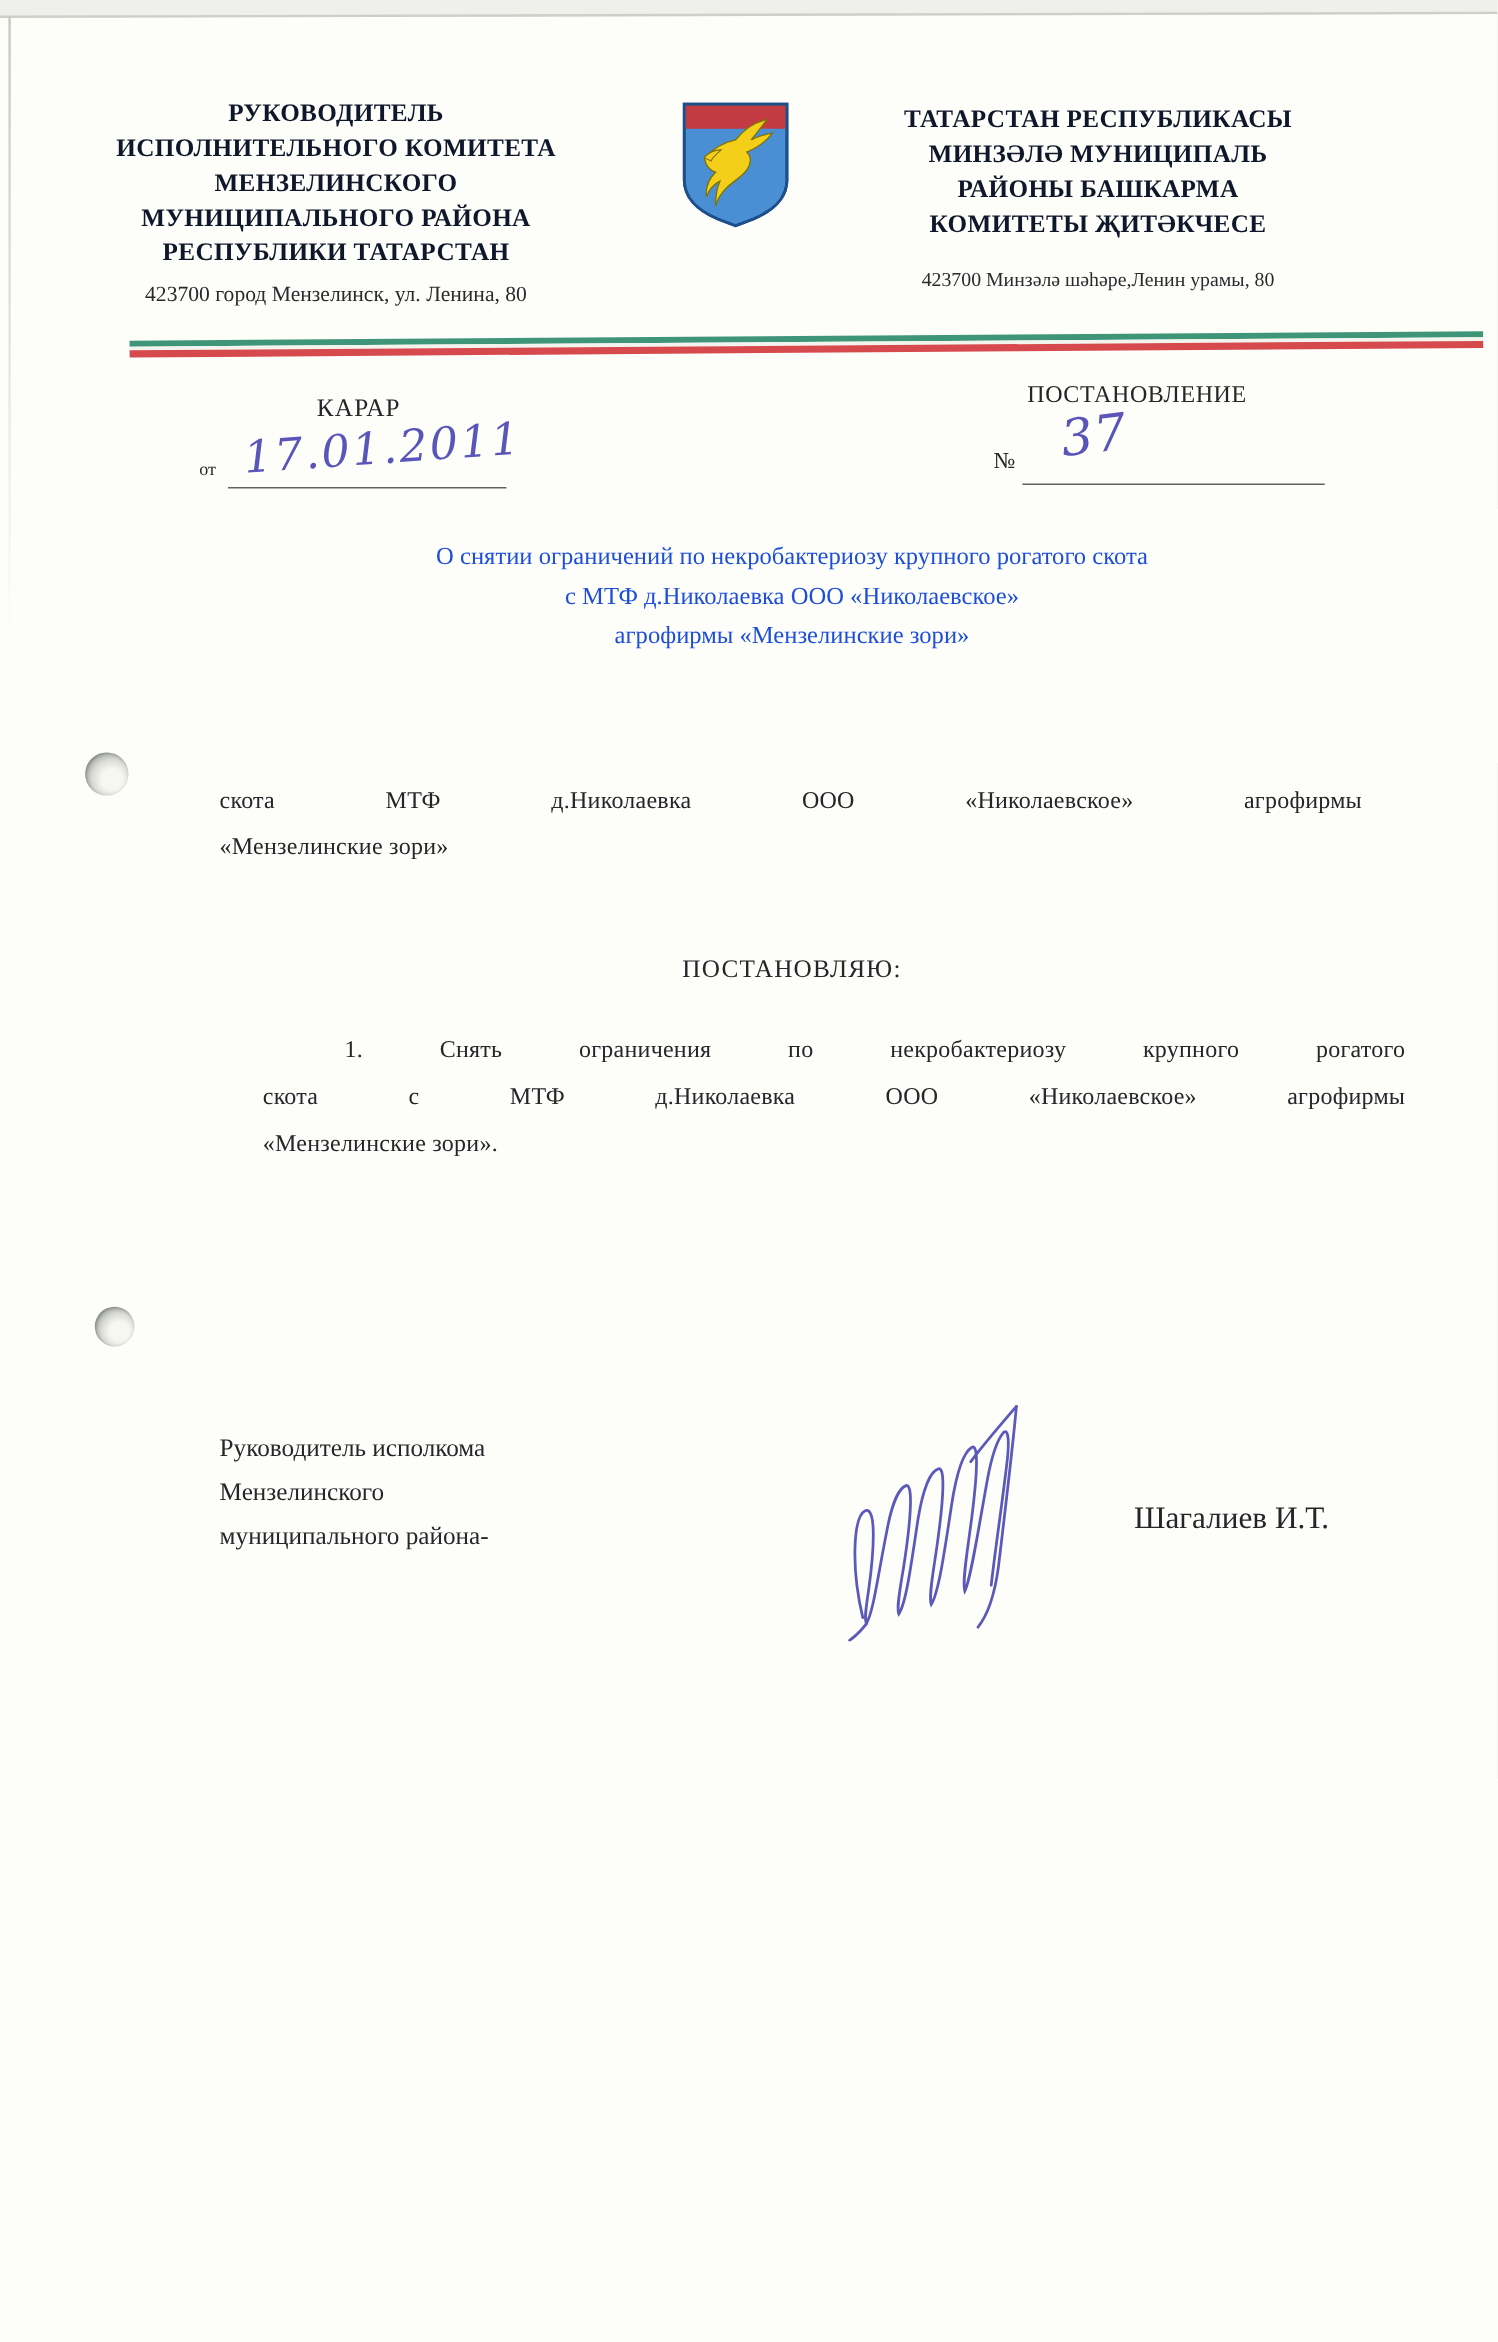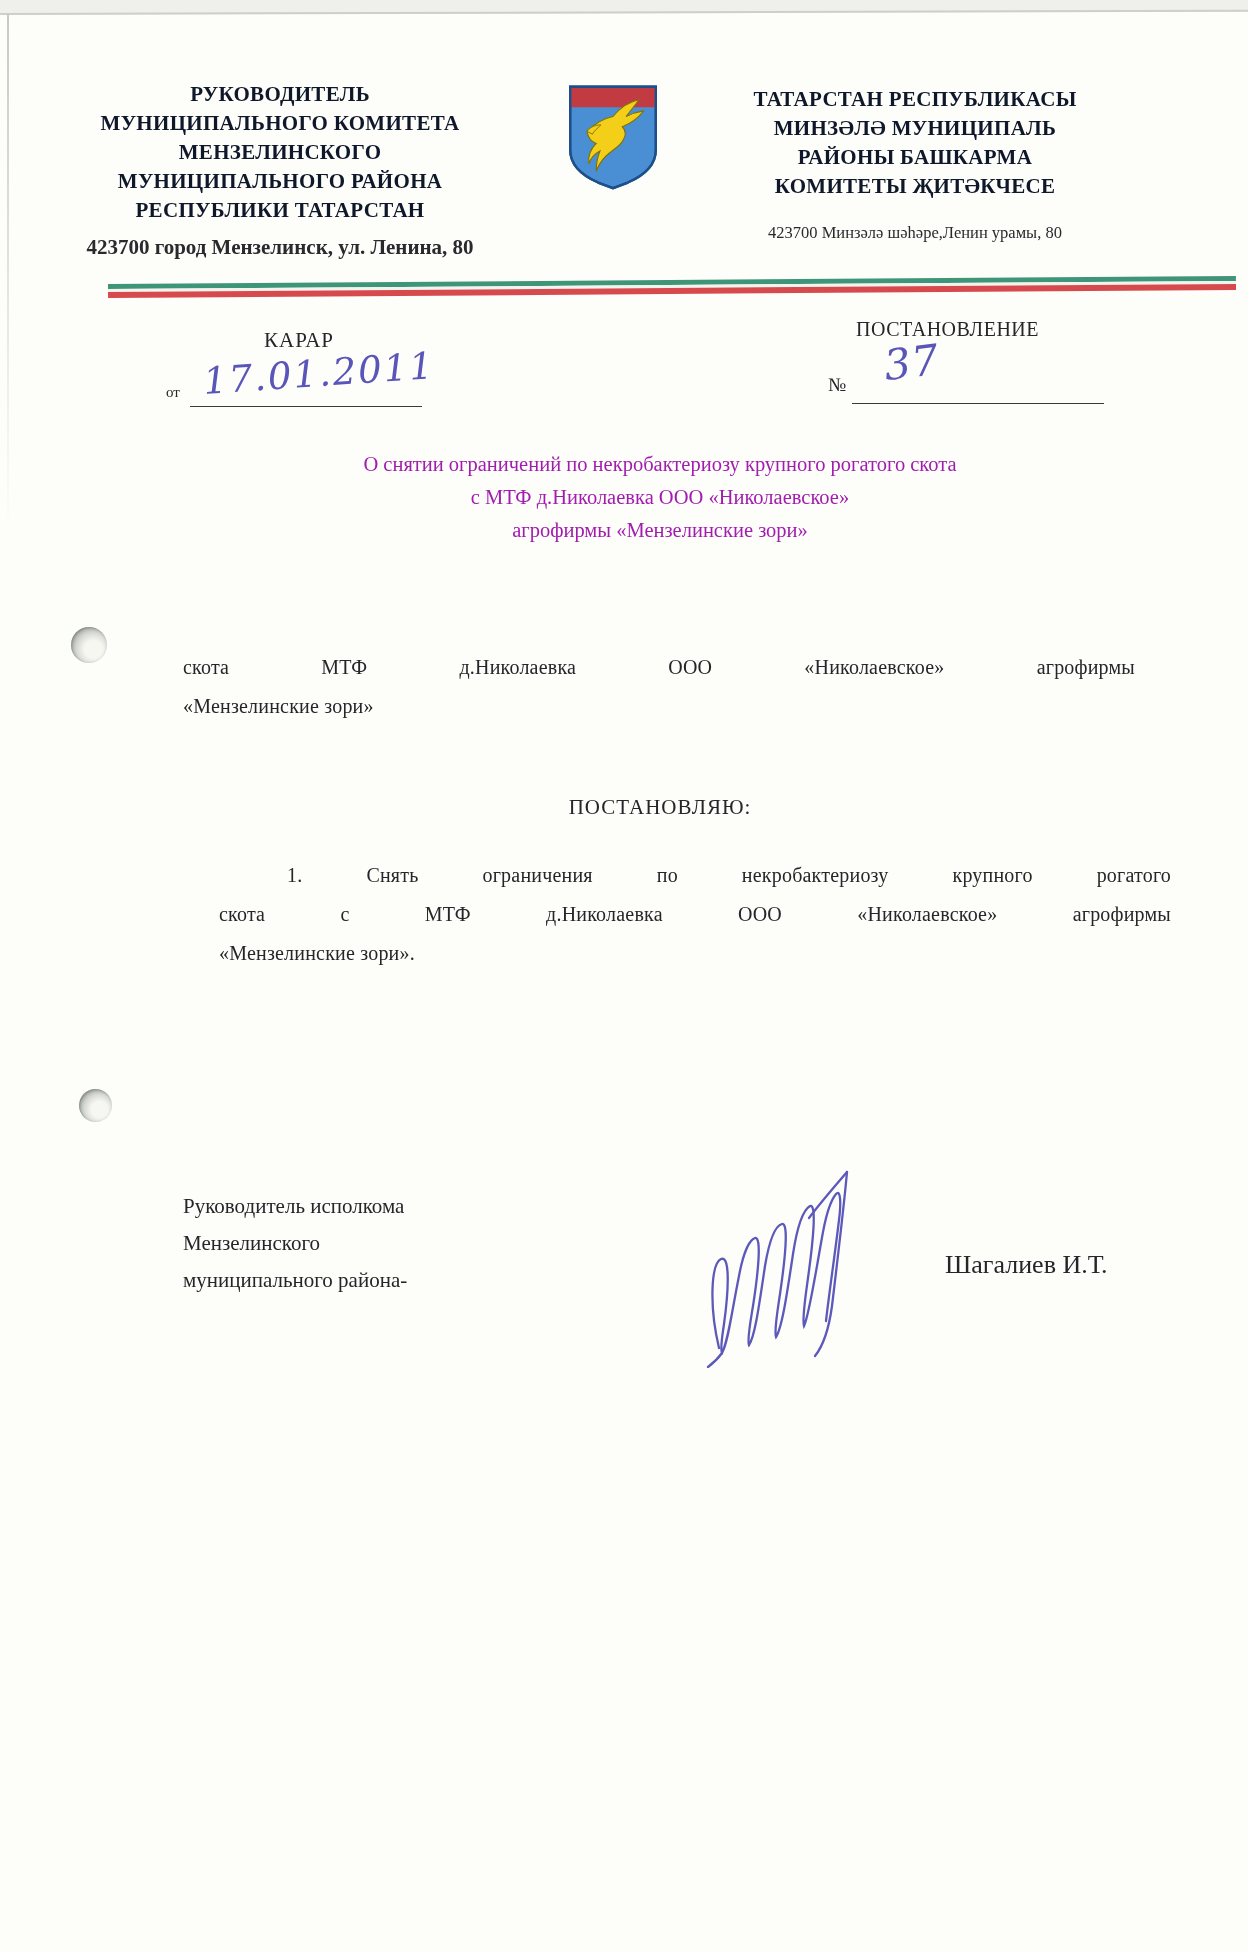--- a/index.html
+++ b/index.html
@@ -10,41 +10,41 @@
   }
   
   .edge-top{position:absolute;left:0;top:0;width:1248px;height:13px;
     background:#efefeb;border-bottom:2px solid #cfcfc8;transform:rotate(-0.15deg);transform-origin:left top;}
   .edge-left{position:absolute;left:7px;top:14px;width:2px;height:520px;
     background:linear-gradient(#c9c9c2,rgba(201,201,194,0));}
   
   .hdr-left{position:absolute;left:62px;top:80px;width:436px;text-align:center;}
   .hdr-right{position:absolute;left:700px;top:85px;width:430px;text-align:center;}
   .hdr-line{font-weight:700;font-size:21px;line-height:29px;color:#0f172a;letter-spacing:.3px;}
-  .hdr-addr-left{margin-top:10px;font-size:21px;color:#2a2a2e;font-weight:bold;}
+  .hdr-addr-left{margin-top:10px;font-size:18px;color:#2a2a2e;}
   .hdr-addr-right{margin-top:22px;font-size:16.5px;color:#2a2a2e;}
   .emblem{position:absolute;left:566px;top:83px;width:94px;height:107px;}
   
   .flag{position:absolute;left:108px;top:280px;width:1128px;transform:rotate(-0.4deg);}
   .flag .g{height:5px;}
   .flag .w{height:3px;}
   .flag .r{height:6px;}
   
   .karar{position:absolute;left:264px;top:328px;font-size:21px;letter-spacing:1px;}
   .postanovlenie{position:absolute;left:856px;top:318px;font-size:20px;letter-spacing:.5px;}
   .lbl-ot{position:absolute;left:166px;top:384px;font-size:15px;}
   .lbl-no{position:absolute;left:828px;top:374px;font-size:19px;}
   .line-date{position:absolute;left:190px;top:406px;width:232px;border-bottom:1.5px solid #3a3a3e;}
   .line-num{position:absolute;left:852px;top:403px;width:252px;border-bottom:1.5px solid #3a3a3e;}
   .hw{font-style:italic;color:#5a55b8;font-family:"DejaVu Serif",serif;}
   .hw-date{position:absolute;left:203px;top:352px;font-size:37px;letter-spacing:2px;transform:rotate(-4deg);}
   .hw-num{position:absolute;left:884px;top:338px;font-size:42px;letter-spacing:1px;transform:rotate(-7deg);}
   
   .title{position:absolute;left:185px;top:448px;width:950px;text-align:center;
-    font-size:20.5px;line-height:33px;color:#a21caf;}
+    font-size:20.5px;line-height:33px;color:#1d4ed8;}
   
   .para{position:absolute;left:183px;width:952px;font-size:20px;line-height:39px;letter-spacing:.2px;}
   .p1{top:648px;} .p2{top:856px;margin-left:36px;}
   .jline{text-align:justify;text-align-last:justify;}
   .indent{text-indent:68px;}
   .resolve{position:absolute;left:185px;top:795px;width:950px;text-align:center;
     font-size:21px;letter-spacing:1px;}
   
   .sig-block{position:absolute;left:183px;top:1188px;width:430px;font-size:21px;line-height:37px;}
   .sig-name{position:absolute;left:945px;top:1250px;font-size:26px;}
@@ -59,21 +59,21 @@
 </head>
 <body>
 
 <div class="page">
 
   <div class="edge-top"></div>
   <div class="edge-left"></div>
 
   <div class="hdr-left">
     <div class="hdr-line">РУКОВОДИТЕЛЬ</div>
-    <div class="hdr-line">МУНИЦИПАЛЬНОГО КОМИТЕТА</div>
+    <div class="hdr-line">ИСПОЛНИТЕЛЬНОГО КОМИТЕТА</div>
     <div class="hdr-line">МЕНЗЕЛИНСКОГО</div>
     <div class="hdr-line">МУНИЦИПАЛЬНОГО РАЙОНА</div>
     <div class="hdr-line">РЕСПУБЛИКИ ТАТАРСТАН</div>
     <div class="hdr-addr-left">423700 город Мензелинск, ул. Ленина, 80</div>
   </div>
 
   <svg class="emblem" viewBox="0 0 100 115">
     <path d="M4,4 H96 V72 C96,90 82,100 66,107 L50,113 L34,107 C18,100 4,90 4,72 Z" fill="#4a8fd3" stroke="#1d4f8a" stroke-width="2.5"></path>
     <path d="M5,5 H95 V26 H5 Z" fill="#c23a42"></path>
     <path d="M4,4 H96 V72 C96,90 82,100 66,107 L50,113 L34,107 C18,100 4,90 4,72 Z" fill="none" stroke="#1d4f8a" stroke-width="2.5"></path>

